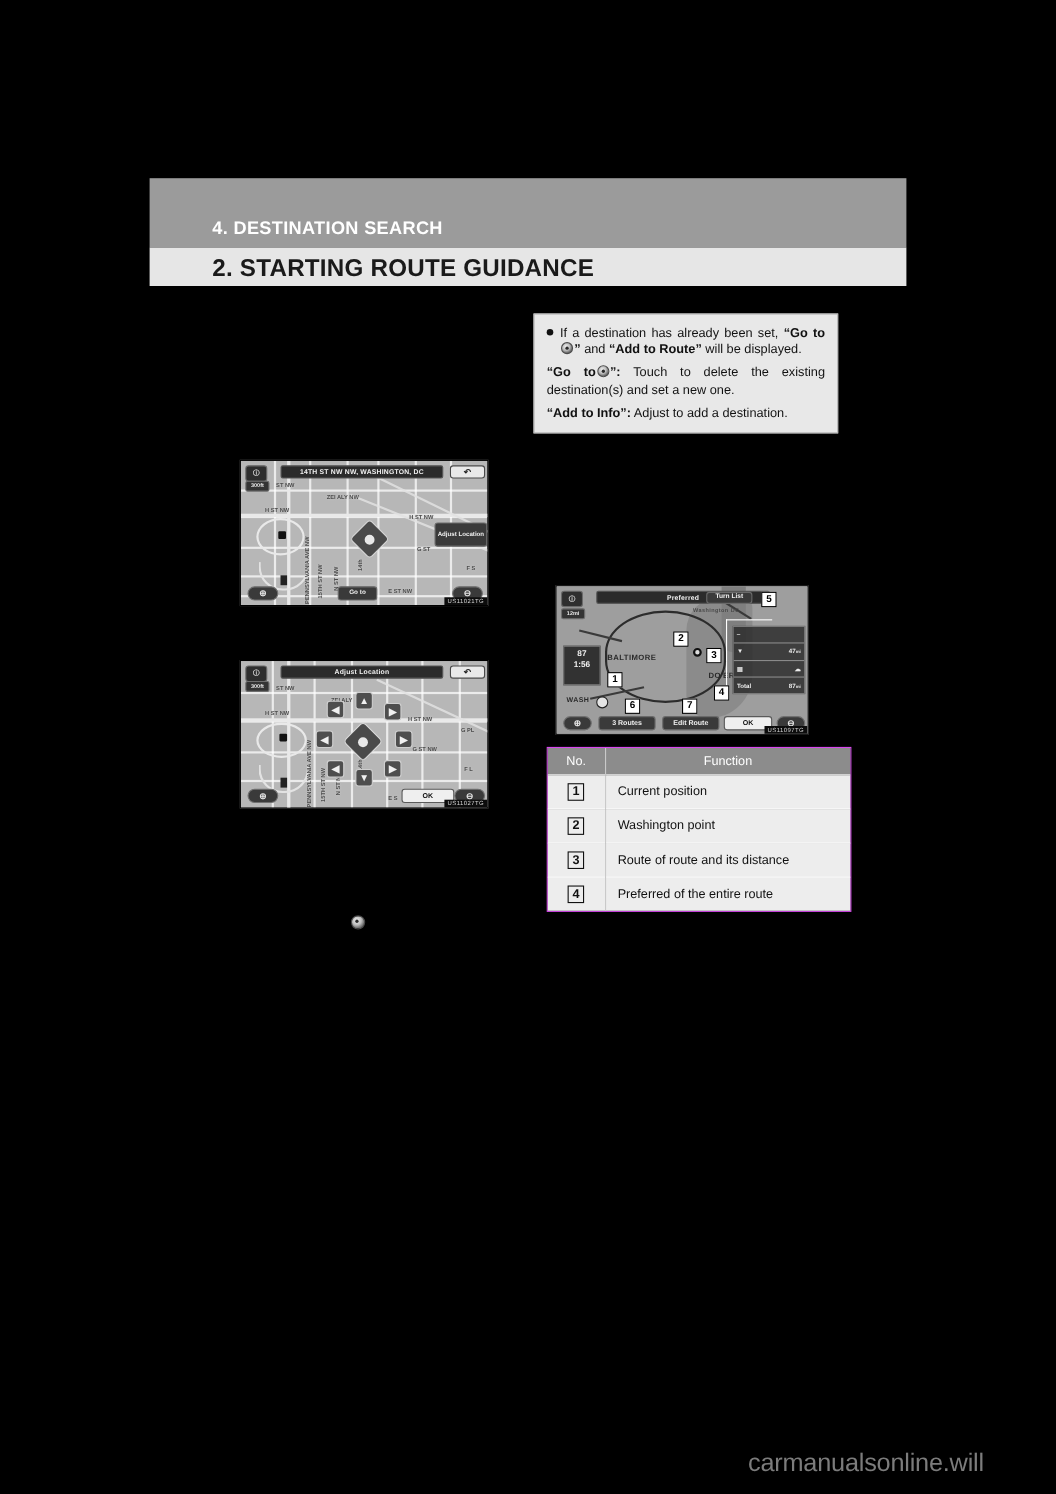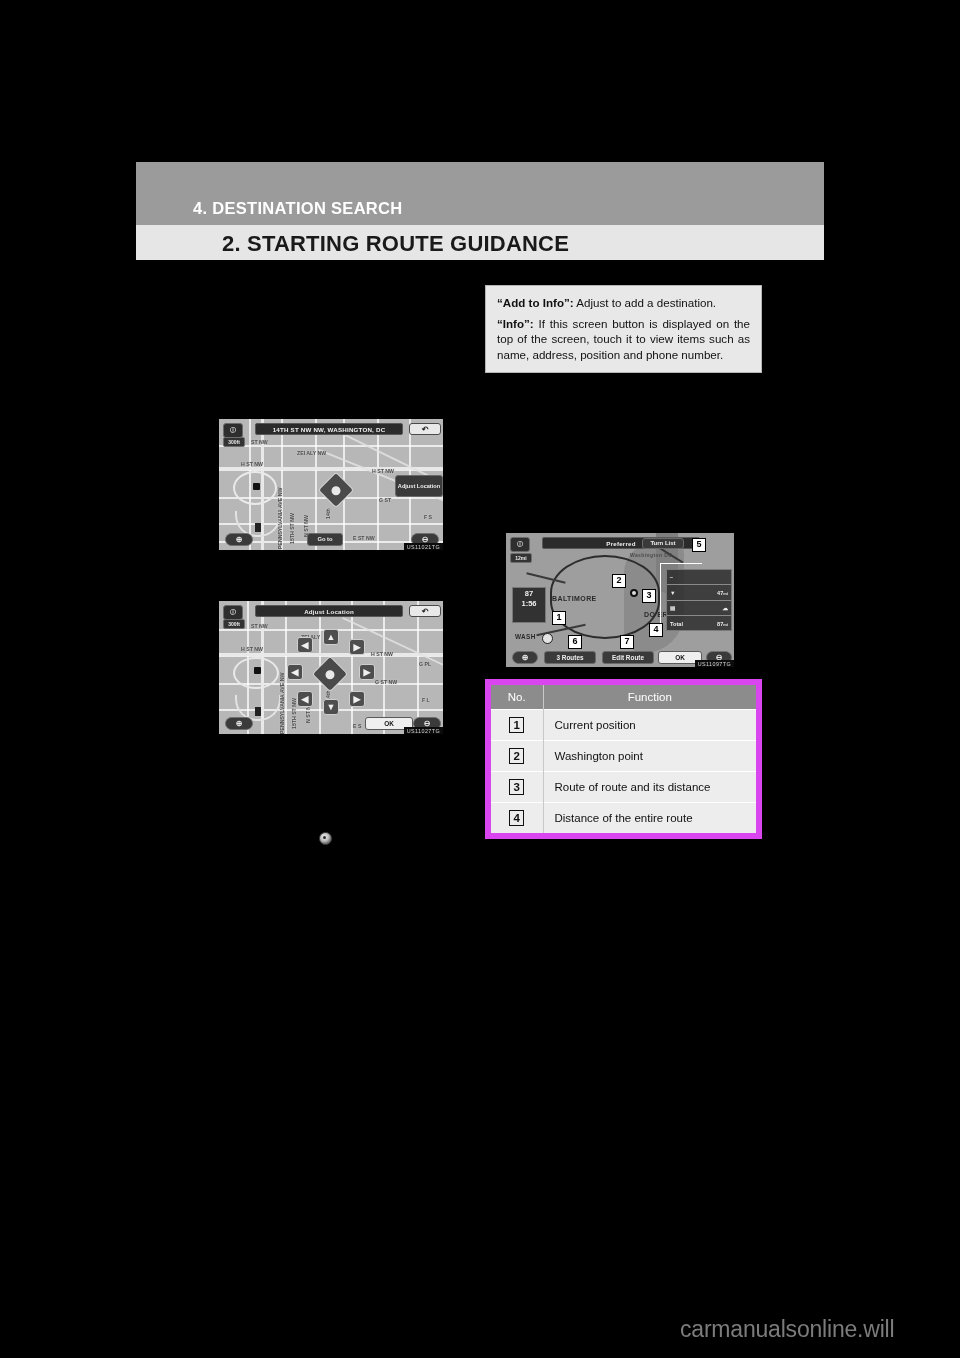--- a/index.html
+++ b/index.html
@@ -16,21 +16,21 @@
   #header-band { position:absolute; left:136px; top:162px; width:688px; height:63px; background:#9b9b9b; }
   #chapter-title {
     position:absolute; left:193px; top:199px;
     font-size:16.5px; font-weight:bold; color:#ffffff;
     letter-spacing:0.3px; white-space:nowrap;
   }
   #section-band { position:absolute; left:136px; top:225px; width:688px; height:35px; background:#e6e6e6; }
   #section-title {
     position:absolute; left:193px; top:231px;
     font-size:22px; font-weight:bold; color:#1a1a1a;
-    letter-spacing:0.2px; white-space:nowrap;margin-left:29px;
+    letter-spacing:0.2px; white-space:nowrap;
   }
 
   
   #col-left  { position:absolute; left:136px; top:285px; width:330px; height:620px; }
   #col-right { position:absolute; left:485px; top:285px; width:278px; height:620px; }
 
   
   #info-box {
     position:absolute; left:0; top:0; width:277px;
     background:#e8e8e8; border:1px solid #b5b5b5;
@@ -188,22 +188,22 @@
   }
   .callout {
     position:absolute; background:#fff; color:#000;
     border:1.4px solid #000; font-size:9px; font-weight:bold;
     width:14px; height:14px; line-height:11px; text-align:center;
   }
   .leaderline { position:absolute; background:#fff; }
 
   
   #func-table {
-    position:absolute; left:0; top:394px; width:277px;
-    border:6px solid #d946ef; border-collapse:collapse;
+    position:absolute; left:12px; top:394px; width:277px;
+    border:1px solid #d946ef; border-collapse:collapse;
   }
   #func-table table { width:100%; border-collapse:collapse; }
   #func-table th {
     background:#8c8c8c; color:#ffffff; font-weight:normal;
     font-size:11.5px; padding:6px 0 6px 0; text-align:center;
     border-right:1px solid #c9c9c9;
   }
   #func-table th:last-child { border-right:none; }
   #func-table td {
     background:#ededed; color:#111; font-size:11.5px;
@@ -362,31 +362,39 @@
       <div class="fig-code">US11027TG</div>
     </div>
   </div>
 
   <span id="left-glyph" class="goto-glyph"></span>
 </div>
 
 <div id="col-right">
 
   <div id="info-box">
-
+    <p class="bullet-row">
+      <span class="dot"></span>
+      <span>If a destination has already been set,</span>
+      <span class="b">“Go to</span><span class="goto-glyph"></span><span class="b">”</span>
+      <span>and</span>
+      <span class="b">“Add to Route”</span>
+      <span>will be displayed.</span>
+    </p>
+
+    <p>
+      <span class="b">“Go to</span><span class="goto-glyph"></span><span class="b">”:</span>
+      <span>Touch to delete the existing destination(s) and set a new one.</span>
+    </p>
 
     <p>
       <span class="b">“Add to Info”:</span>
       <span>Adjust to add a destination.</span>
     </p>
 
-    <p>
-      <span class="b">“Info”:</span>
-      <span>If this screen button is displayed on the top of the screen, touch it to view items such as name, address, position and phone number.</span>
-    </p>
   </div>
 
   <div class="figure" style="left:20px; top:247px;">
     <div class="screen" style="width:230px; height:136px; background:#9a9a9a;">
       <div class="routemap">
         <div class="landmass" style="left:0; top:0; width:230px; height:136px; background:#9e9e9e;"></div>
         <div class="landmass" style="left:118px; top:10px; width:60px; height:110px; background:#8b8b8b; border-radius:30px 10px 40px 20px;"></div>
         <div class="landmass" style="left:150px; top:0px; width:22px; height:60px; background:#7f7f7f; border-radius:0 0 14px 14px;"></div>
         <div class="routepath" style="left:44px; top:22px; width:110px; height:84px;"></div>
         <div style="position:absolute; left:20px; top:44px; width:40px; height:2px; background:#3a3a3a; transform:rotate(14deg);"></div>
@@ -483,20 +491,20 @@
         <tr>
           <td class="numcell"><span class="numbox">2</span></td>
           <td>Washington point</td>
         </tr>
         <tr>
           <td class="numcell"><span class="numbox">3</span></td>
           <td>Route of route and its distance</td>
         </tr>
         <tr>
           <td class="numcell"><span class="numbox">4</span></td>
-          <td>Distance of the entire route</td>
+          <td>Preferred of the entire route</td>
         </tr>
       </tbody>
     </table>
   </div>
 </div>
 
 <div id="watermark">carmanualsonline.will</div>
 
 </body></html>

